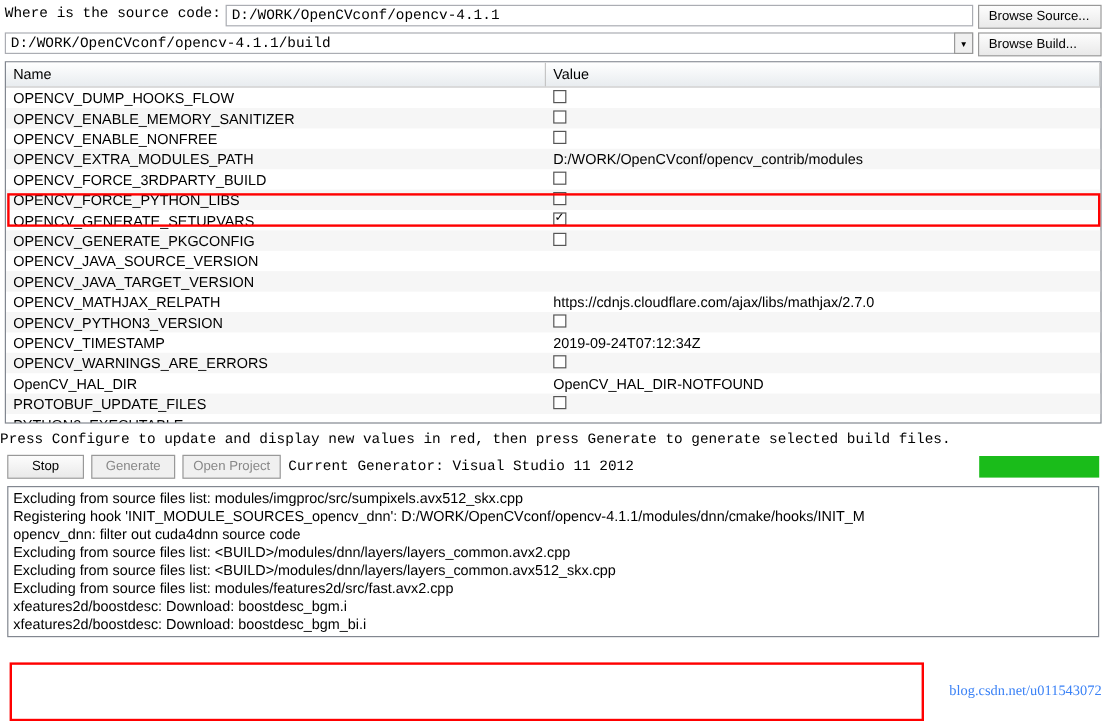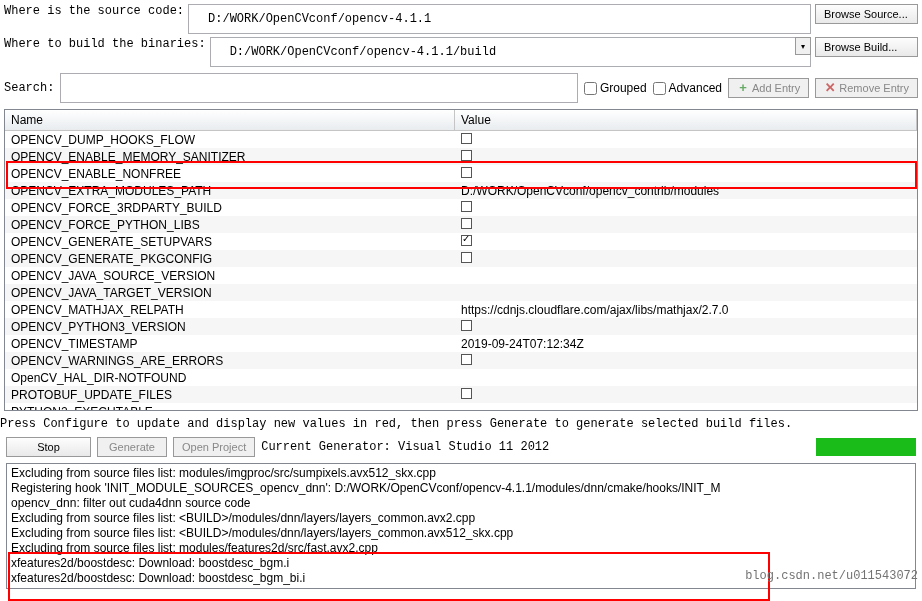--- a/index.html
+++ b/index.html
@@ -1,21 +1,21 @@
 <!DOCTYPE html>
 <html><head>
 <meta charset="utf-8">
 <style>
 html,body{margin:0;padding:0;font-family:"Segoe UI",Tahoma,sans-serif;font-size:12px;color:#000;background:#fff}
 body{width:922px;height:601px;overflow:hidden;position:relative}
 .mono{font-family:"Courier New",Consolas,monospace;font-size:12px}
 .top-area{padding:4px 4px 0 4px}
 .row{display:flex;margin-bottom:3px;gap:4px}
 .lbl{white-space:nowrap;font-size:12px}
-input[type=text].fld{flex:1;height:30px;border:1px solid #abadb3;padding:1px 19px;font-size:12px;box-sizing:border-box}
+input[type=text].fld{flex:1;height:18px;border:1px solid #abadb3;padding:1px 4px;font-size:12px;box-sizing:border-box}
 .dd{position:relative}
 .dd-btn{position:absolute;right:0;top:0;width:16px;height:18px;border:1px solid #999;background:#f0f0f0;display:flex;align-items:center;justify-content:center;font-size:8px;box-sizing:border-box}
 .btn{height:20px;border:1px solid #999;background:linear-gradient(#fdfdfd,#e9e9e9);padding:0 8px;font-size:11px;cursor:pointer;display:inline-flex;align-items:center;white-space:nowrap}
 .btn.disabled{color:#888;background:#f0f0f0}
 .btn.browse{width:103px;justify-content:flex-start}
 .search-row{display:flex;align-items:center;gap:6px;margin:6px 0}
 .chk{display:inline-flex;align-items:center;gap:3px;font-size:12px}
 .chk input{margin:0}
 .ico{display:inline-block;width:12px;height:12px;margin-right:3px}
 .plus{color:#6a6;font-weight:bold;font-size:13px;line-height:12px}
@@ -29,60 +29,39 @@
 .tr:nth-child(even){background:#f6f6f6}
 .td{padding:4px 6px;box-sizing:border-box}
 .td.n{width:450px}.td.v{flex:1}
 .cbx{width:11px;height:11px;border:1px solid #555;display:inline-block;background:#fff;position:relative;box-sizing:border-box}
 .cbx.c::after{content:"✓";position:absolute;top:-3px;left:0;font-size:10px;color:#000}
 .highlight-row{position:absolute;border:2px solid #f00;pointer-events:none}
 .msg{font-size:12px;padding:6px 0}
 .action-row{display:flex;align-items:center;gap:6px;padding:0 6px;margin-bottom:6px}
 .progress{width:100px;height:18px;background:#1abc1a;margin-left:auto}
 .log{margin:0 6px;border:1px solid #828790;height:120px;overflow:hidden;padding:2px 4px;font-family:Liberation Sans, sans-serif;font-size:12px;line-height:15px;white-space:pre;position:relative}
-.watermark{position:absolute;right:4px;bottom:18px;color:#737373;font-size:12px;font-family:Liberation Mono, monospace;pointer-events:none}
+.watermark{position:absolute;right:4px;bottom:18px;color:#3b82f6;font-size:12px;font-family:Liberation Serif, serif;pointer-events:none}
 </style>
 </head>
 <body>
 
 <div class="top-area">
   <div class="row">
     <span class="lbl mono">Where is the source code:</span>
     <input type="text" class="fld mono" value="D:/WORK/OpenCVconf/opencv-4.1.1" style="">
     <button class="btn browse">Browse Source...</button>
   </div>
   <div class="row">
-    <span class="lbl mono">Where to build the binaries:</span>
     <div class="dd" style="flex:1;position:relative">
       <input type="text" class="fld mono" style="width: 100%;" value="D:/WORK/OpenCVconf/opencv-4.1.1/build">
       <span class="dd-btn">▾</span>
     </div>
     <button class="btn browse">Browse Build...</button>
   </div>
 
-  <div class="search-row">
-    <span class="lbl mono">Search:</span>
-    <input type="text" class="fld" style="flex: 1 1 0%; max-width: 520px;" value="">
-    <label class="chk">
-        <input type="checkbox" style="">
-        <span>Grouped</span>
-      </label>
-    <label class="chk">
-        <input type="checkbox" style="">
-        <span>Advanced</span>
-      </label>
-    <button class="btn disabled">
-        <span class="ico plus">+</span>
-        <span>Add Entry</span>
-      </button>
-    <button class="btn disabled">
-        <span class="ico xmark">✕</span>
-        <span>Remove Entry</span>
-      </button>
-  </div>
 </div>
 
 <div class="table-wrap">
   <div class="thead">
     <div class="th n">Name</div>
     <div class="th v">Value</div>
   </div>
   <div class="tbody" id="tbody">
       <div class="tr">
         <div class="td n">OPENCV_DUMP_HOOKS_FLOW</div>
@@ -134,39 +113,40 @@
       </div>
       <div class="tr">
         <div class="td n">OPENCV_TIMESTAMP</div>
         <div class="td v">2019-09-24T07:12:34Z</div>
       </div>
       <div class="tr">
         <div class="td n">OPENCV_WARNINGS_ARE_ERRORS</div>
         <div class="td v"><span class="cbx"></span></div>
       </div>
       <div class="tr">
+        <div class="td n">OpenCV_HAL_DIR</div>
         <div class="td v">OpenCV_HAL_DIR-NOTFOUND</div>
       </div>
       <div class="tr">
         <div class="td n">PROTOBUF_UPDATE_FILES</div>
         <div class="td v"><span class="cbx"></span></div>
       </div>
       <div class="tr">
         <div class="td n">PYTHON2_EXECUTABLE</div>
         <div class="td v"></div>
       </div>
     </div>
 </div>
 
 <div class="highlight-row" style="left:6px;top:161px;width:907px;height:24px"></div>
 
 <div class="msg mono">Press Configure to update and display new values in red, then press Generate to generate selected build files.</div>
 
 <div class="action-row">
-  <button class="btn" style="width:85px;justify-content:center">Stop</button>
+  <button class="btn" style="width:64px;justify-content:center">Stop</button>
   <button class="btn disabled" style="width:70px;justify-content:center">Generate</button>
   <button class="btn disabled">Open Project</button>
   <span class="mono">Current Generator: Visual Studio 11 2012</span>
   <div class="progress"></div>
 </div>
 
 <div class="log" id="log">Excluding from source files list: modules/imgproc/src/sumpixels.avx512_skx.cpp
 Registering hook 'INIT_MODULE_SOURCES_opencv_dnn': D:/WORK/OpenCVconf/opencv-4.1.1/modules/dnn/cmake/hooks/INIT_M
 opencv_dnn: filter out cuda4dnn source code
 Excluding from source files list: &lt;BUILD&gt;/modules/dnn/layers/layers_common.avx2.cpp

